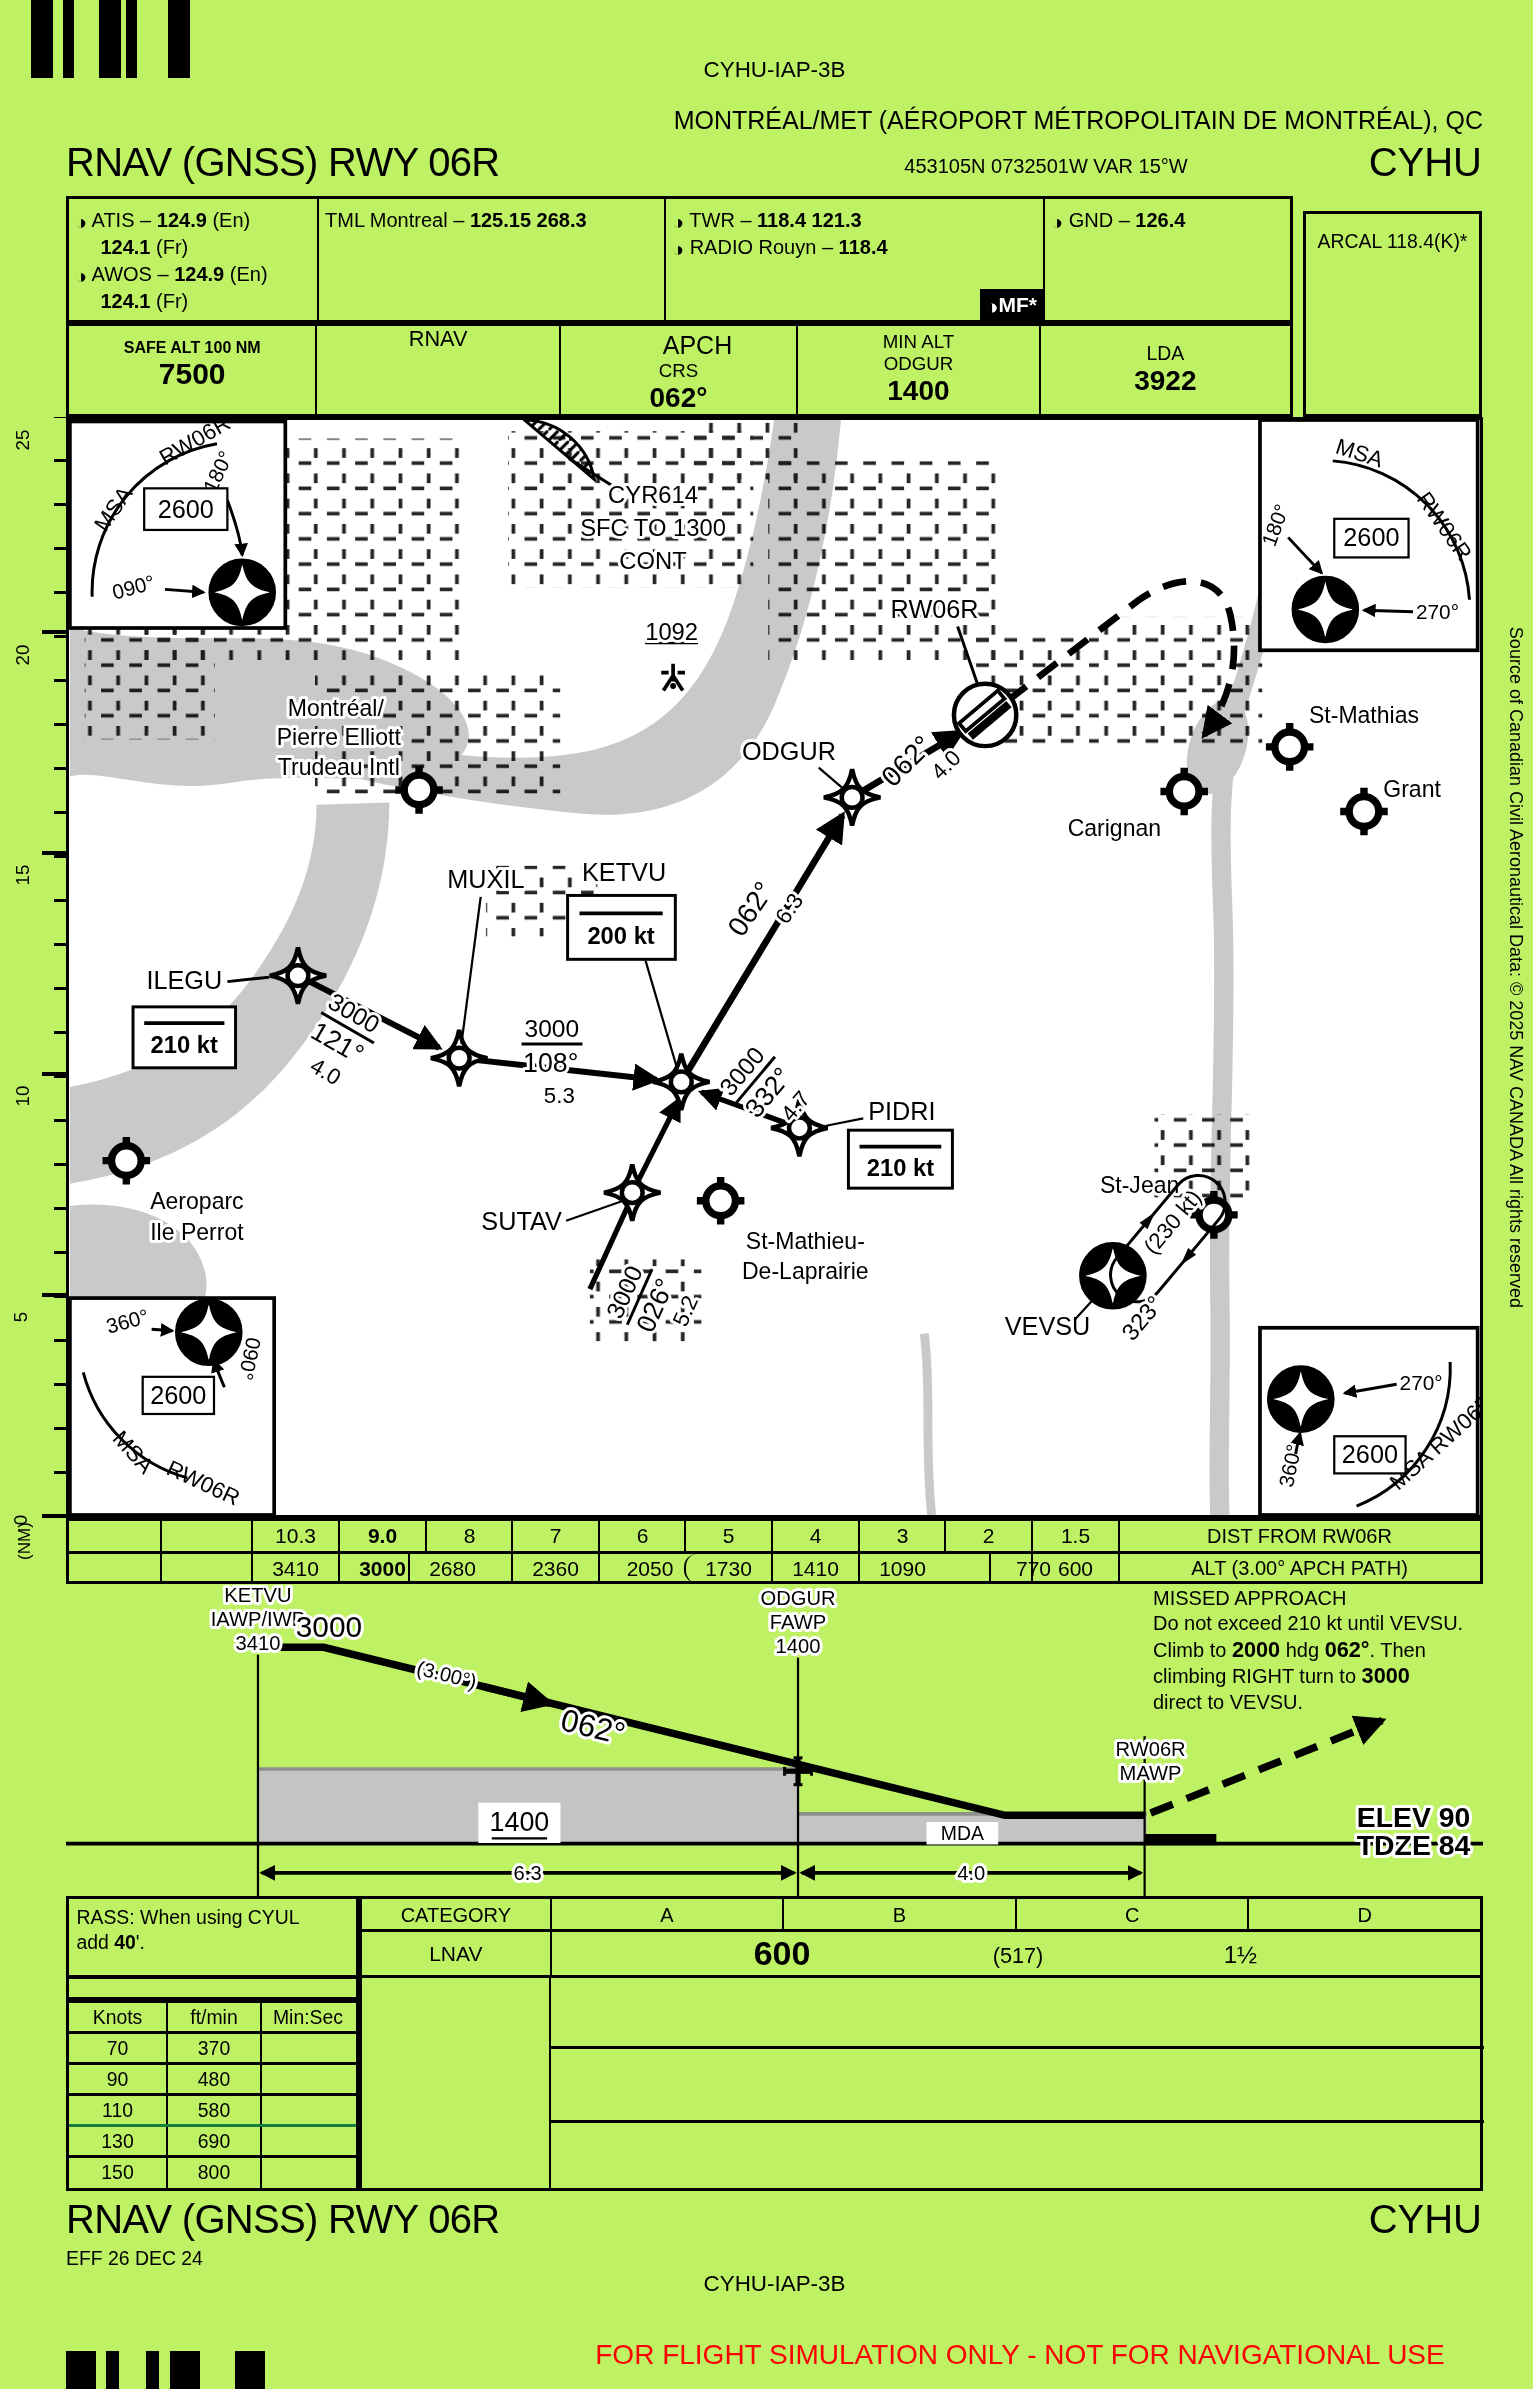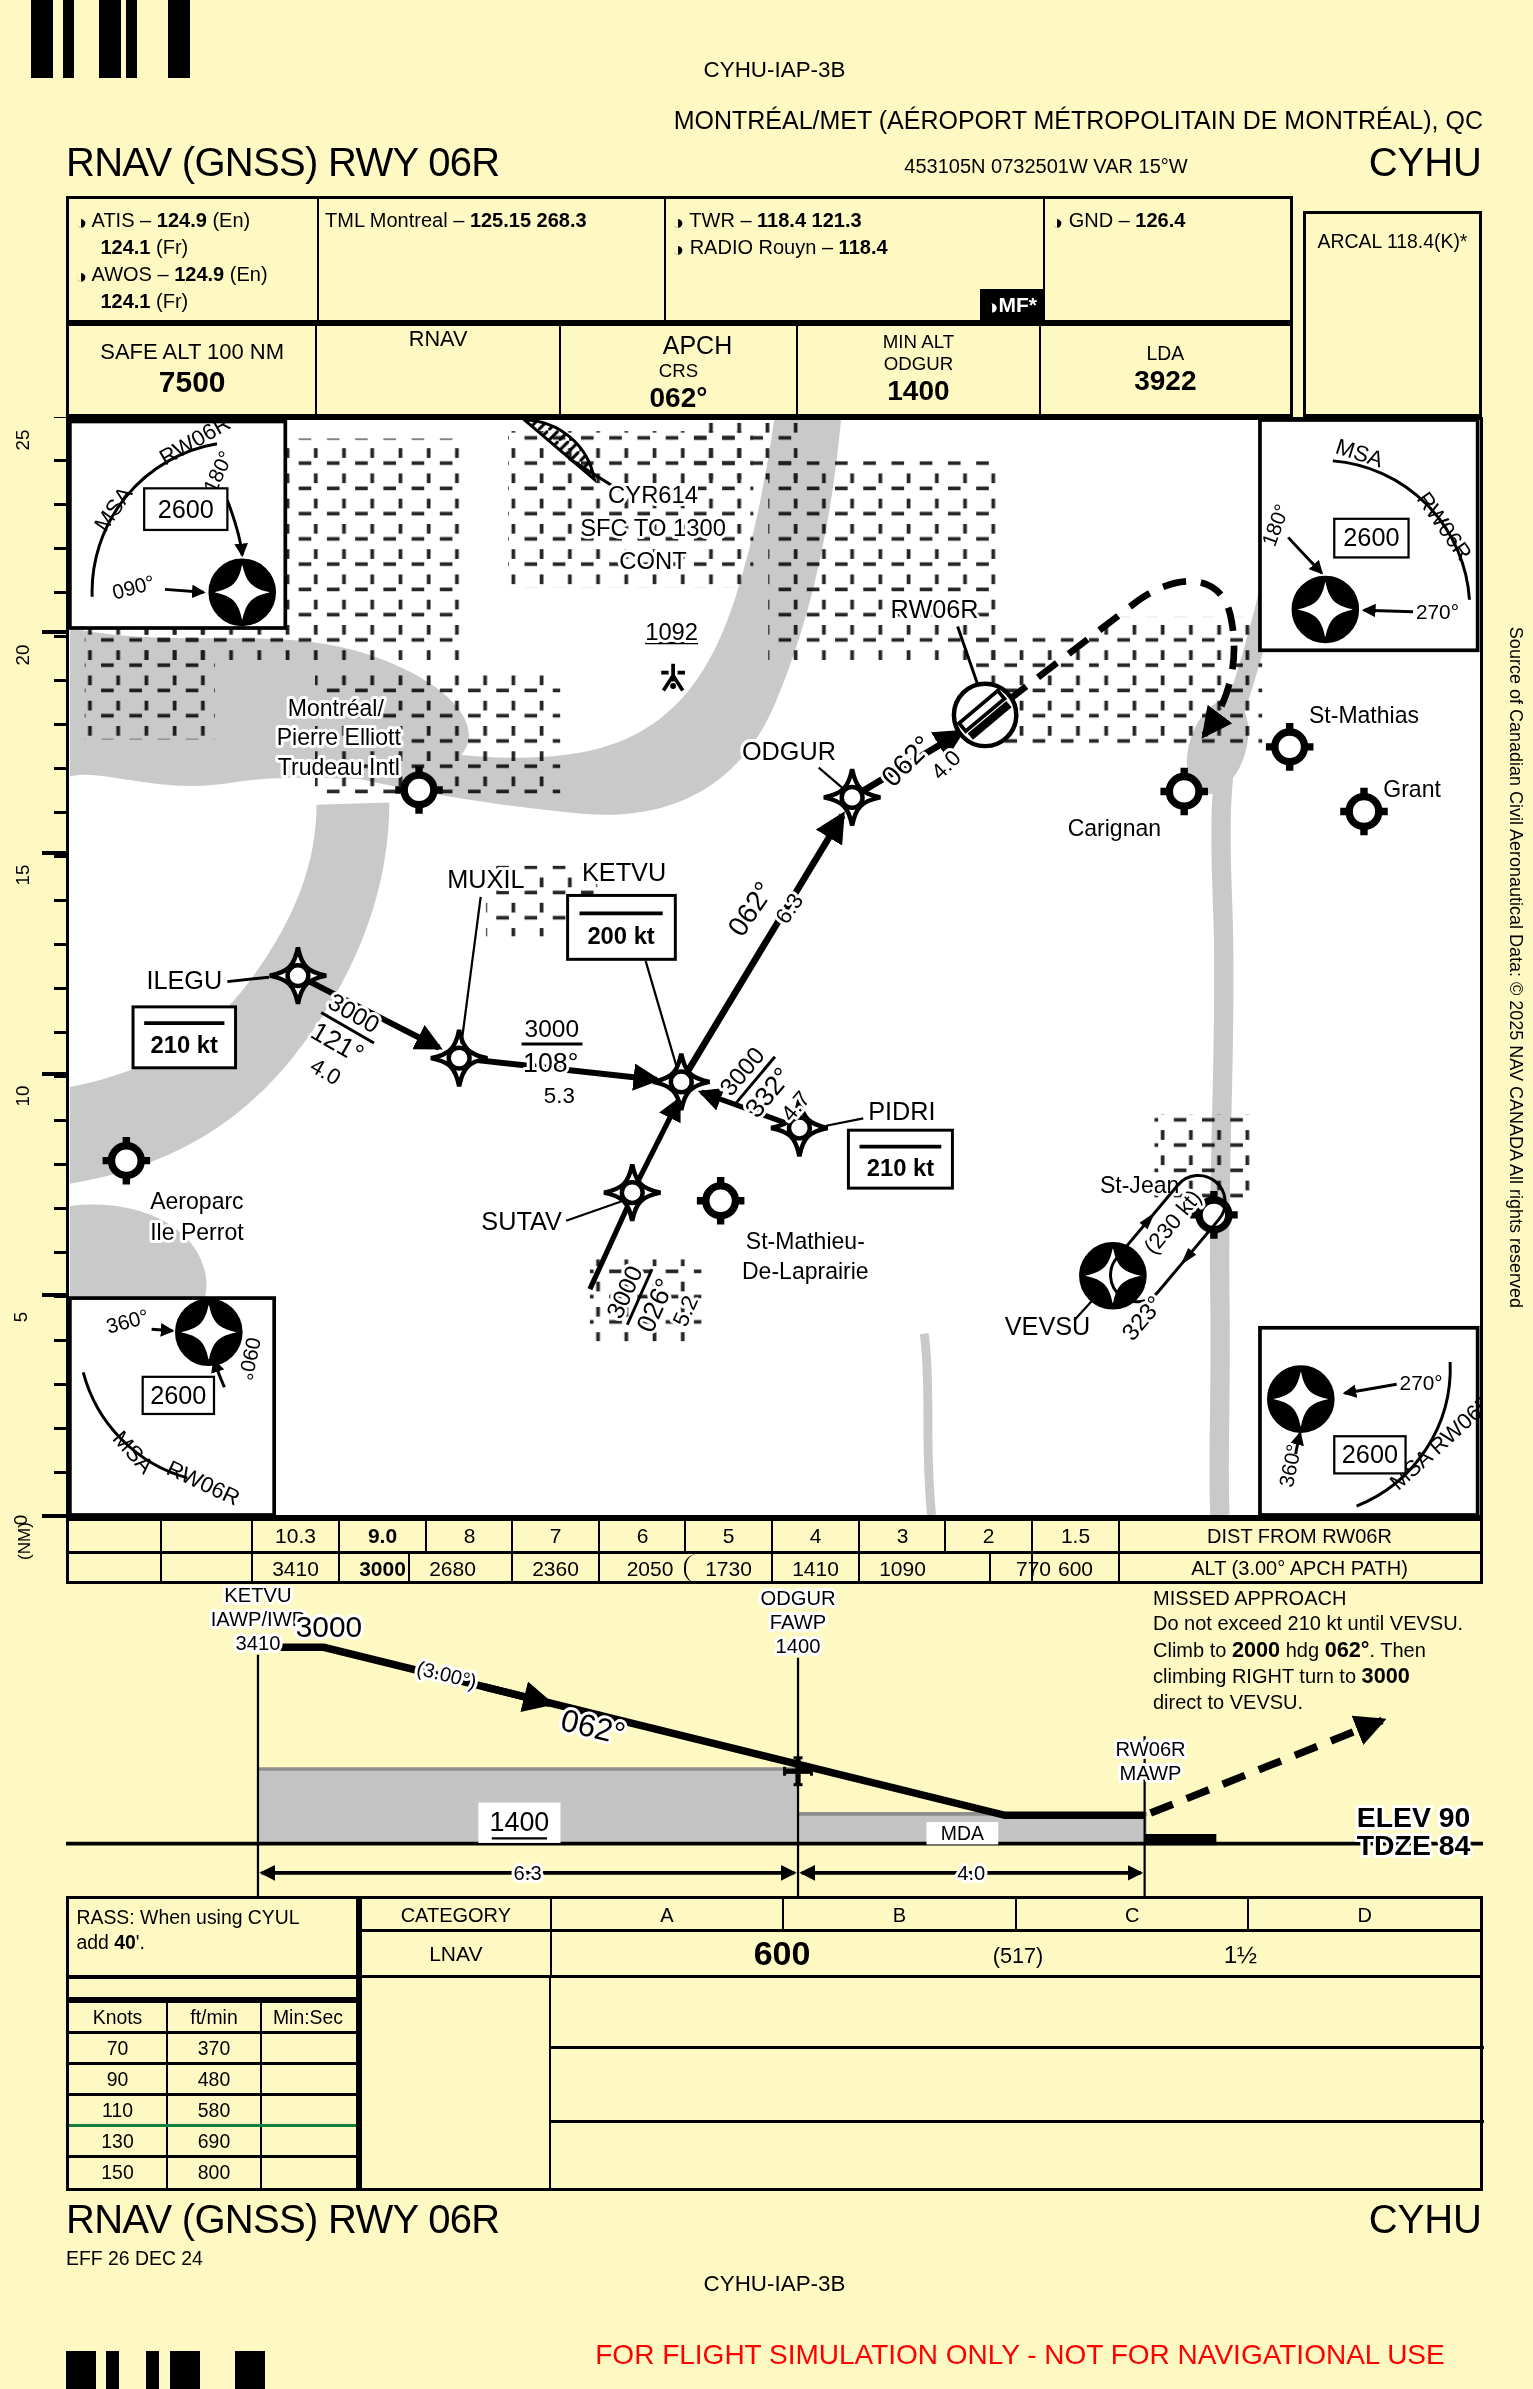--- a/index.html
+++ b/index.html
@@ -1,16 +1,16 @@
 <!DOCTYPE html>
 <html style="font-size:12px"><head>
 <meta charset="utf-8">
 <style>
   html,body{margin:0;padding:0;background:#fff;}
-  #page{position:relative;width:1533px;height:2389px;background:#fef9c3;color:#000;
+  #page{position:relative;width:1533px;height:2389px;background:#bef264;color:#000;
         font-family:"Liberation Sans",sans-serif;overflow:hidden;}
   .abs{position:absolute;}
   .b5{border:3.7px solid #000;box-sizing:border-box;}
   .b4{border:3px solid #000;box-sizing:border-box;}
   .bar{position:absolute;background:#000;}
   .ctr{text-align:center;}
   .bold{font-weight:bold;}
   .freqcell{padding:7.5px 6px;font-size:20px;line-height:27px;box-sizing:border-box;}
   .halfc{display:inline-block;transform:translateY(1.5px);}
   svg text{font-family:"Liberation Sans",sans-serif;}
@@ -64,21 +64,21 @@
       <span class="halfc">◑</span> <span>GND – </span><span class="bold">126.4</span>
     </div>
   </div>
 
   <div class="abs b4" style="left:1303px;top:211px;width:179px;height:206px;">
     <div class="ctr" style="font-size:19.4px;margin-top:16.4px;">ARCAL 118.4(K)*</div>
   </div>
 
   <div class="abs b5" style="left:66px;top:323px;width:1227px;height:94px;display:flex;">
     <div class="ctr" style="width:248px;padding-top:13.4px;box-sizing:border-box;">
-      <div style="font-size:22px;">SAFE ALT 100 NM</div>
+      <div style="font-size:16px;font-weight:bold;">SAFE ALT 100 NM</div>
       <div class="bold" style="font-size:30px;">7500</div>
     </div>
     <div class="ctr" style="width:243px;border-left:2.2px solid #000;display:flex;align-items:flex-start;justify-content:center;font-size:21.7px;">
       <span>RNAV</span>
     </div>
     <div class="ctr" style="width:239px;border-left:2.2px solid #000;padding-top:4.5px;box-sizing:border-box;">
       <div style="font-size:25px;padding-left:38px;">APCH</div>
       <div style="font-size:18.7px;">CRS</div>
       <div class="bold" style="font-size:28px;">062°</div>
     </div>

